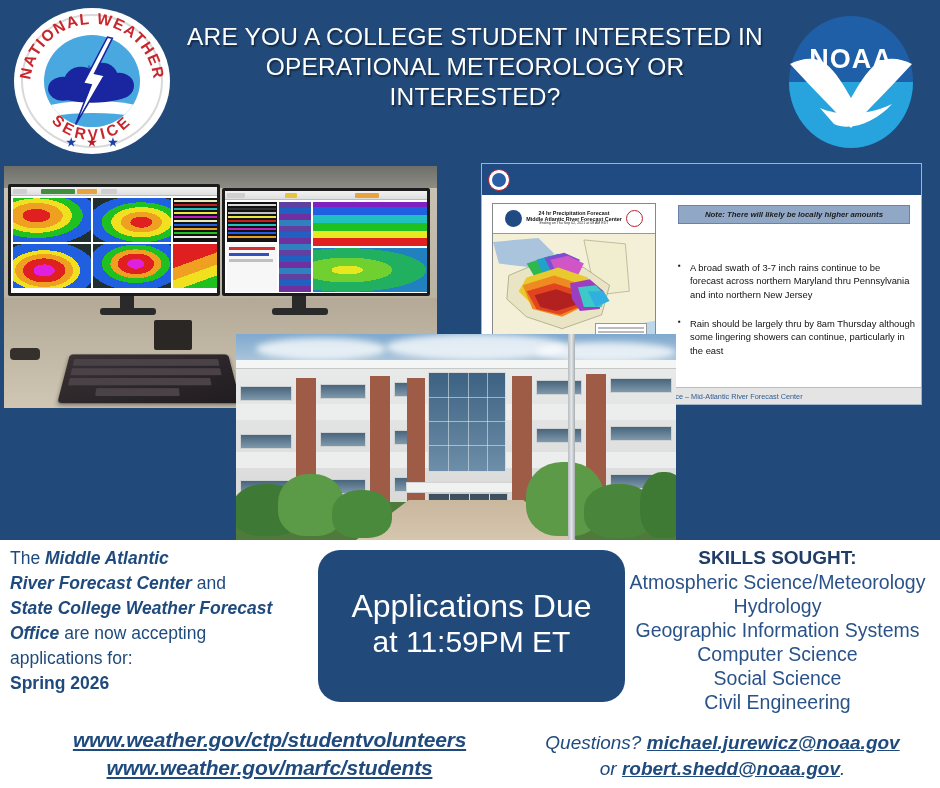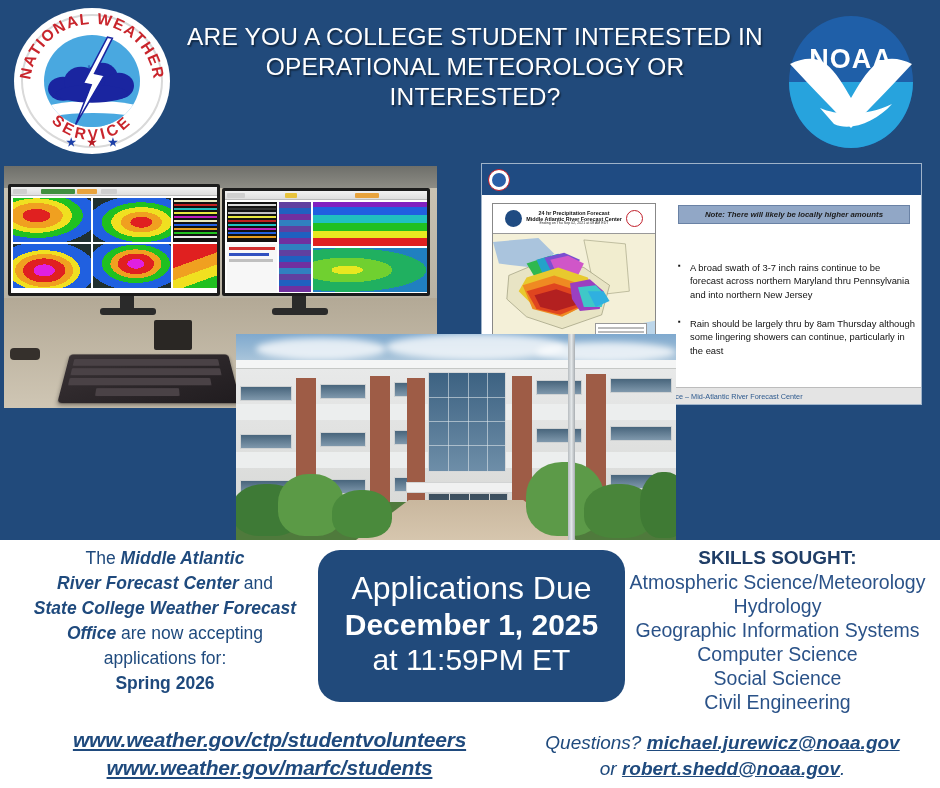--- a/index.html
+++ b/index.html
@@ -252,21 +252,21 @@
   .bush { position:absolute; border-radius:46% 46% 40% 40%; }
   .bld-pole { position:absolute; left:332px; top:0; width:7px; height:206px;
     background:linear-gradient(90deg,#b7bcc0,#e2e6e8,#a8adb1); }
 
   
   .bottom { position:absolute; left:0; top:540px; width:940px; height:248px;
     background:#ffffff; }
 
   .left-col {
     position:absolute; left:10px; top:6px; width:310px;
-    text-align:center; color:#1f4a7d;
+    text-align:left; color:#1f4a7d;
     font-size:17.5px; line-height:1.43;
   }
   .left-col b { font-weight:bold; font-style:italic; }
   .spring { font-weight:bold; }
 
   .links {
     position:absolute; left:0; top:186px; width:515px;
     text-align:center; color:#1f4a7d;
   }
   .links a {
@@ -578,21 +578,20 @@
       <span class="spring">Spring 2026</span>
     </div>
 
     <div class="links">
       <a href="#">www.weather.gov/ctp/studentvolunteers</a>
       <a href="#">www.weather.gov/marfc/students</a>
     </div>
 
     <div class="badge">
       <div class="l1">Applications Due</div>
-      <div class="l2">December 1, 2025</div>
       <div class="l3">at 11:59PM ET</div>
     </div>
 
     <div class="right-col">
       <div class="skills-head">SKILLS SOUGHT:</div>
       <div>Atmospheric Science/Meteorology</div>
       <div>Hydrology</div>
       <div>Geographic Information Systems</div>
       <div>Computer Science</div>
       <div>Social Science</div>

